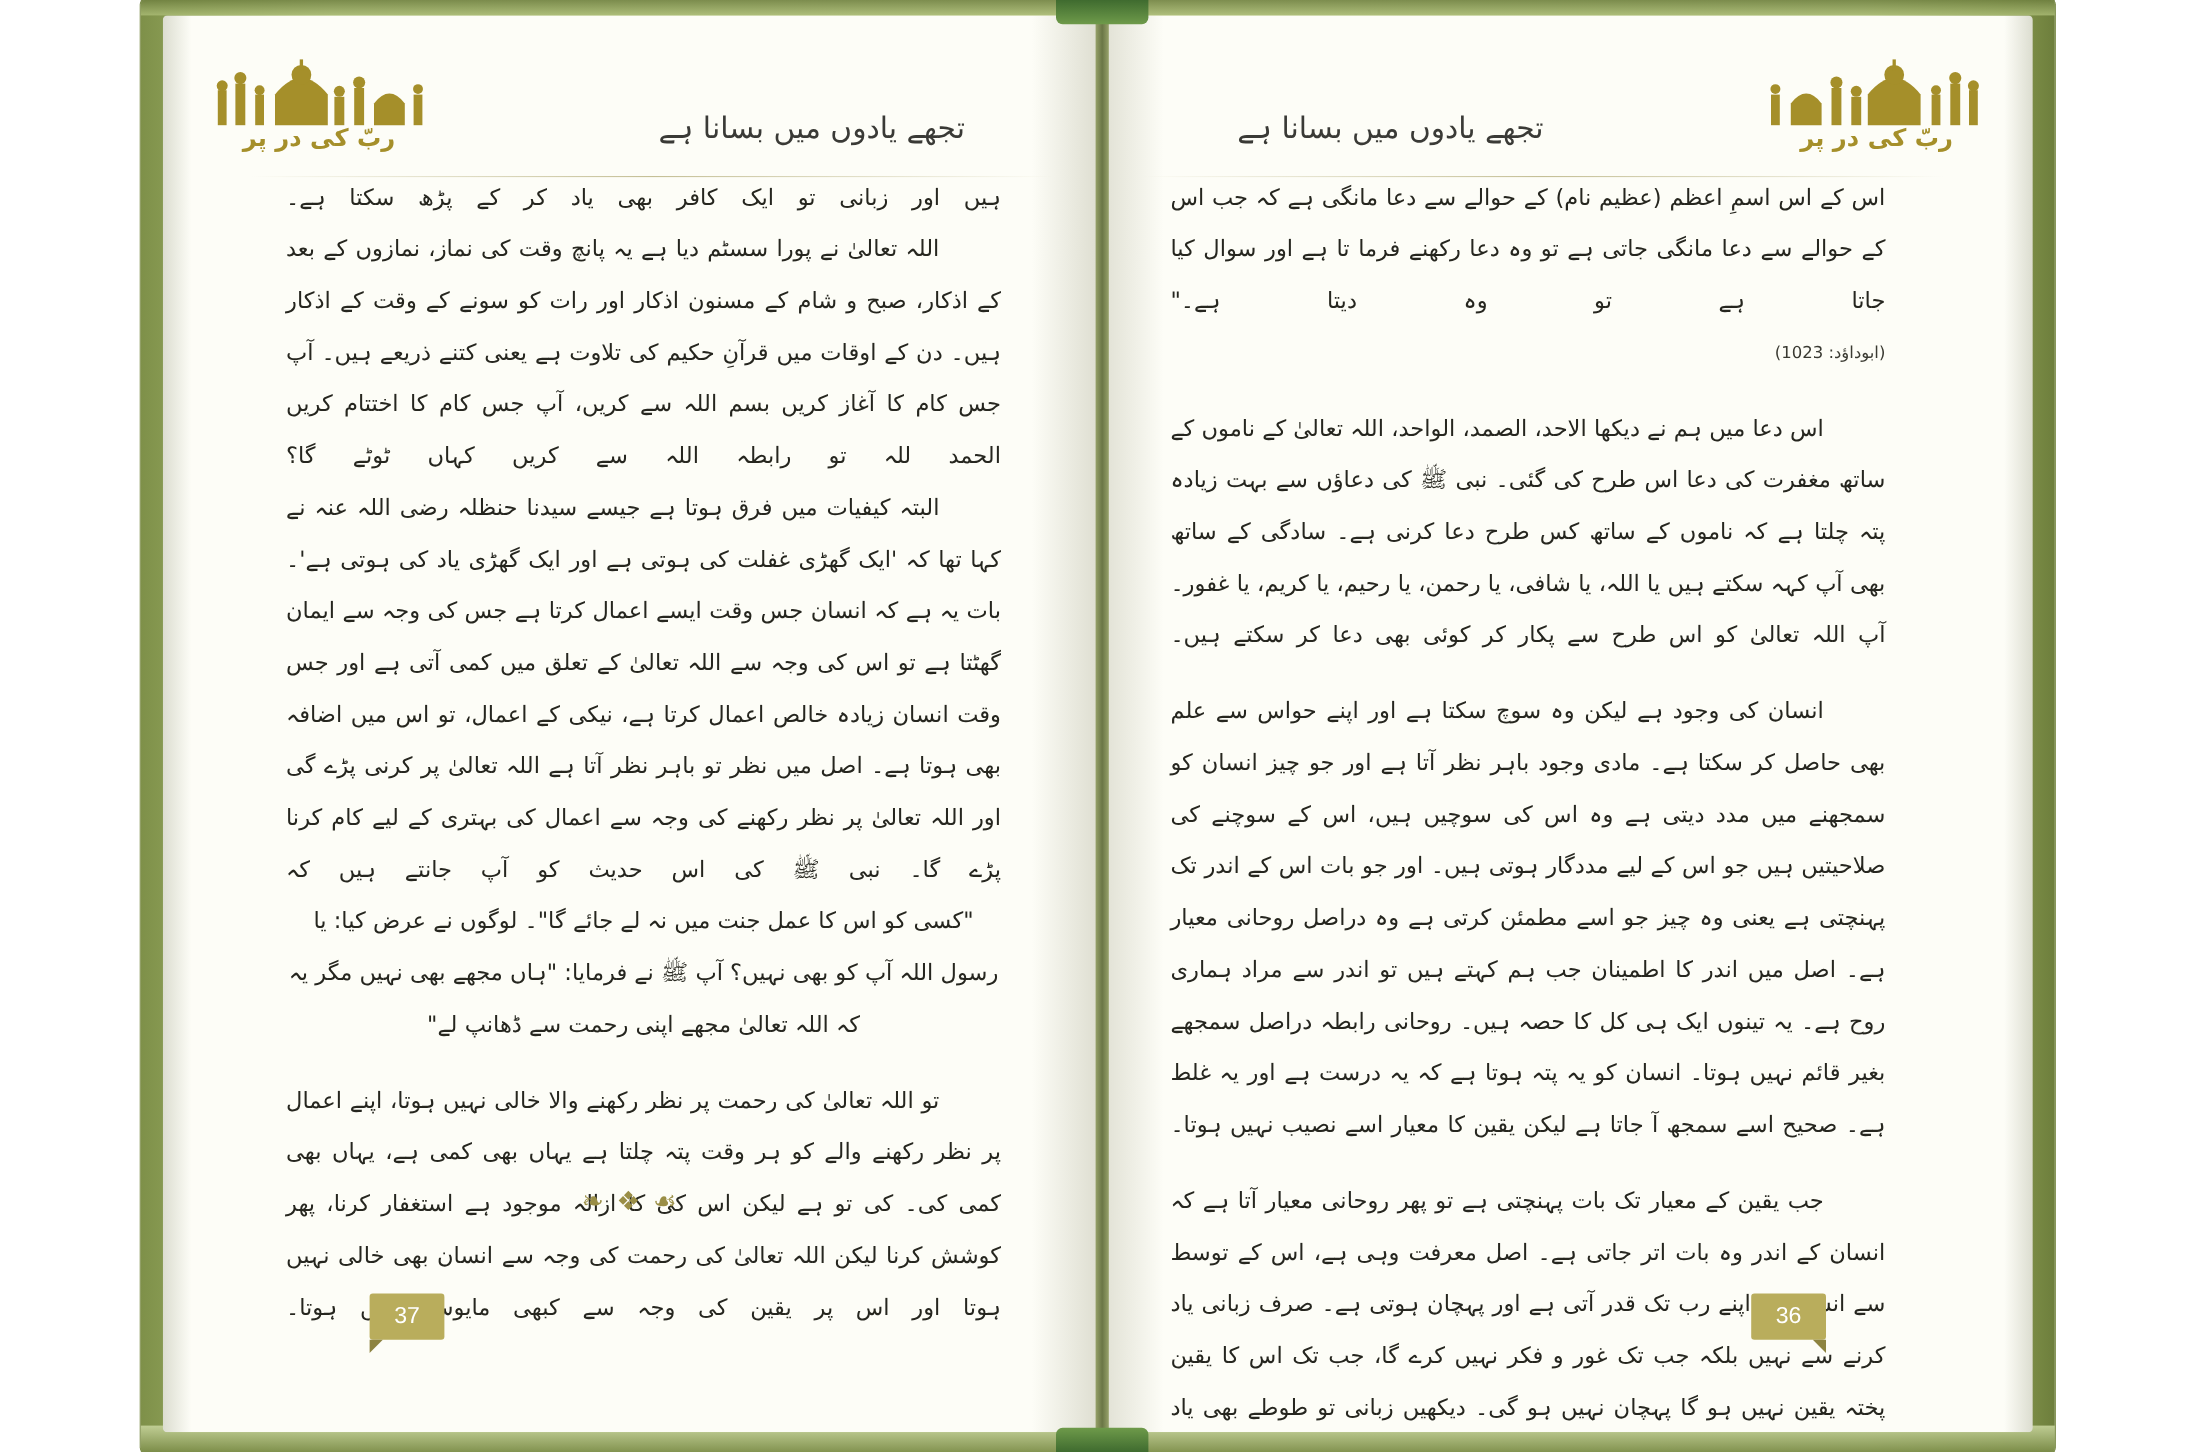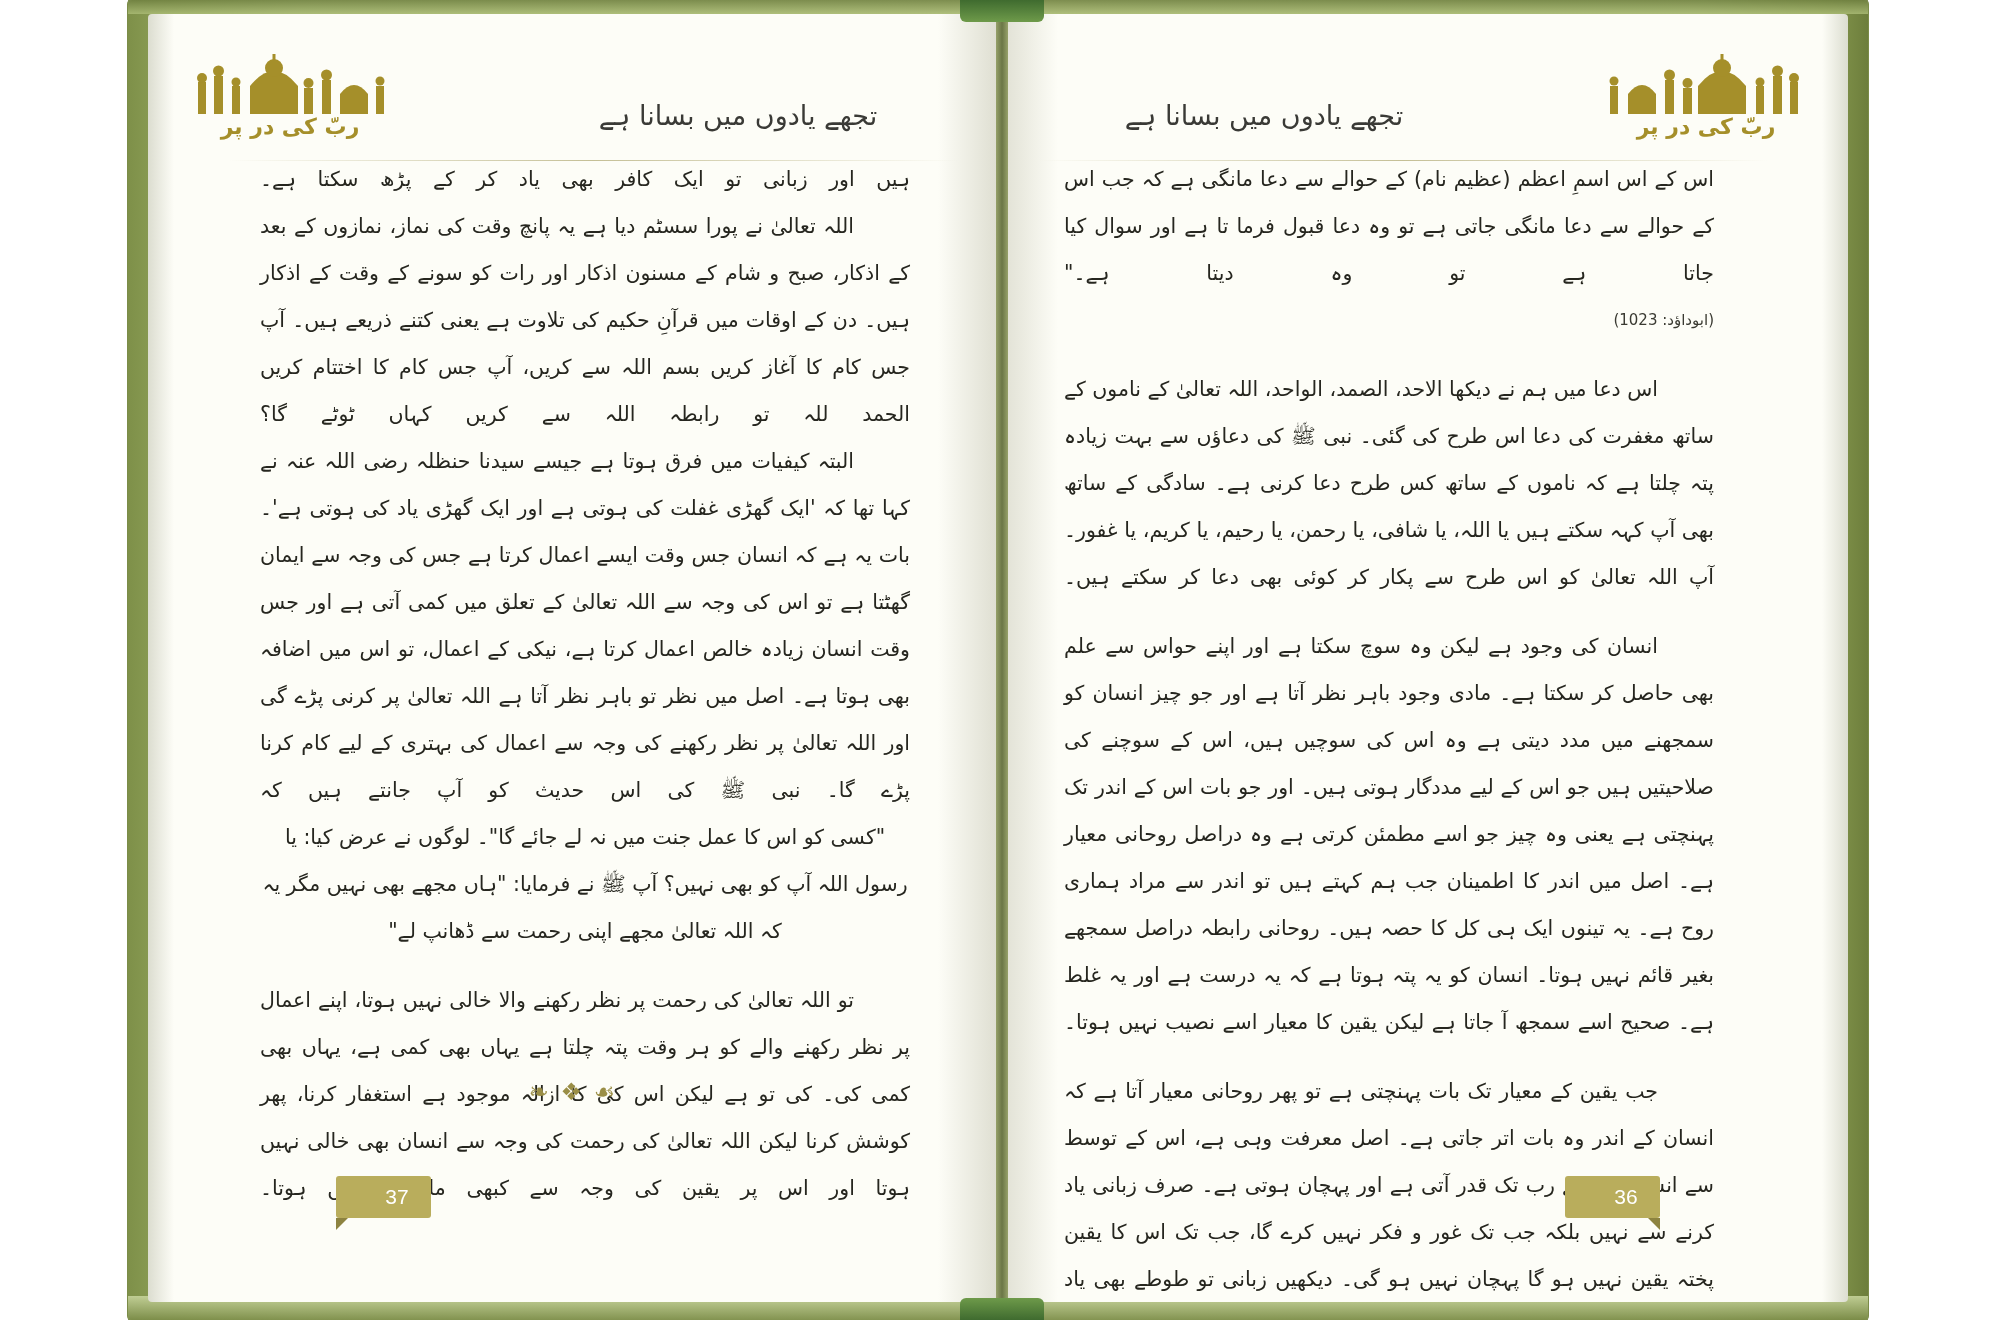--- a/index.html
+++ b/index.html
@@ -192,21 +192,20 @@
     width: 68px;
     height: 42px;
     background: #b9ad5c;
     color: #ffffff;
     font-size: 21px;
     display: flex;
     align-items: center;
     justify-content: center;
     border-radius: 3px;
     font-family: "Liberation Sans", sans-serif;
-    padding-left: 27px;
   }
   .page-num:after {
     content: "";
     position: absolute;
     bottom: -12px;
     left: 0;
     width: 0; height: 0;
     border-left: 12px solid #8d8340;
     border-bottom: 12px solid transparent;
   }
@@ -294,21 +293,21 @@
               <circle cx="190" cy="26" r="5"></circle>
             </g>
           </svg>
         </div>
         <div class="brand">ربّ کی در پر</div>
         <div class="running-title">تجھے یادوں میں بسانا ہے</div>
         <div class="header-rule"></div>
       </div>
 
       <div class="body-text">
-        <p>اس کے اس اسمِ اعظم (عظیم نام) کے حوالے سے دعا مانگی ہے کہ جب اس کے حوالے سے دعا مانگی جاتی ہے تو وہ دعا قبول فرما تا ہے اور سوال کیا جاتا ہے تو وہ دیتا ہے۔"</p>
+        <p>اس کے اس اسمِ اعظم (عظیم نام) کے حوالے سے دعا مانگی ہے کہ جب اس کے حوالے سے دعا مانگی جاتی ہے تو وہ دعا رکھنے فرما تا ہے اور سوال کیا جاتا ہے تو وہ دیتا ہے۔"</p>
         <p class="right-align small-ref">(ابوداؤد: 1023)</p>
         <div class="gap"></div>
         <p class="indent">اس دعا میں ہم نے دیکھا الاحد، الصمد، الواحد، اللہ تعالیٰ کے ناموں کے ساتھ مغفرت کی دعا اس طرح کی گئی۔ نبی ﷺ کی دعاؤں سے بہت زیادہ پتہ چلتا ہے کہ ناموں کے ساتھ کس طرح دعا کرنی ہے۔ سادگی کے ساتھ بھی آپ کہہ سکتے ہیں یا اللہ، یا شافی، یا رحمن، یا رحیم، یا کریم، یا غفور۔ آپ اللہ تعالیٰ کو اس طرح سے پکار کر کوئی بھی دعا کر سکتے ہیں۔</p>
         <div class="gap"></div>
         <p class="indent">انسان کی وجود ہے لیکن وہ سوچ سکتا ہے اور اپنے حواس سے علم بھی حاصل کر سکتا ہے۔ مادی وجود باہر نظر آتا ہے اور جو چیز انسان کو سمجھنے میں مدد دیتی ہے وہ اس کی سوچیں ہیں، اس کے سوچنے کی صلاحیتیں ہیں جو اس کے لیے مددگار ہوتی ہیں۔ اور جو بات اس کے اندر تک پہنچتی ہے یعنی وہ چیز جو اسے مطمئن کرتی ہے وہ دراصل روحانی معیار ہے۔ اصل میں اندر کا اطمینان جب ہم کہتے ہیں تو اندر سے مراد ہماری روح ہے۔ یہ تینوں ایک ہی کل کا حصہ ہیں۔ روحانی رابطہ دراصل سمجھے بغیر قائم نہیں ہوتا۔ انسان کو یہ پتہ ہوتا ہے کہ یہ درست ہے اور یہ غلط ہے۔ صحیح اسے سمجھ آ جاتا ہے لیکن یقین کا معیار اسے نصیب نہیں ہوتا۔</p>
         <div class="gap"></div>
         <p class="indent">جب یقین کے معیار تک بات پہنچتی ہے تو پھر روحانی معیار آتا ہے کہ انسان کے اندر وہ بات اتر جاتی ہے۔ اصل معرفت وہی ہے، اس کے توسط سے انسان کو اپنے رب تک قدر آتی ہے اور پہچان ہوتی ہے۔ صرف زبانی یاد کرنے سے نہیں بلکہ جب تک غور و فکر نہیں کرے گا، جب تک اس کا یقین پختہ یقین نہیں ہو گا پہچان نہیں ہو گی۔ دیکھیں زبانی تو طوطے بھی یاد کر سکتے</p>
       </div>
 
       <div class="page-num right-tab">36</div>

